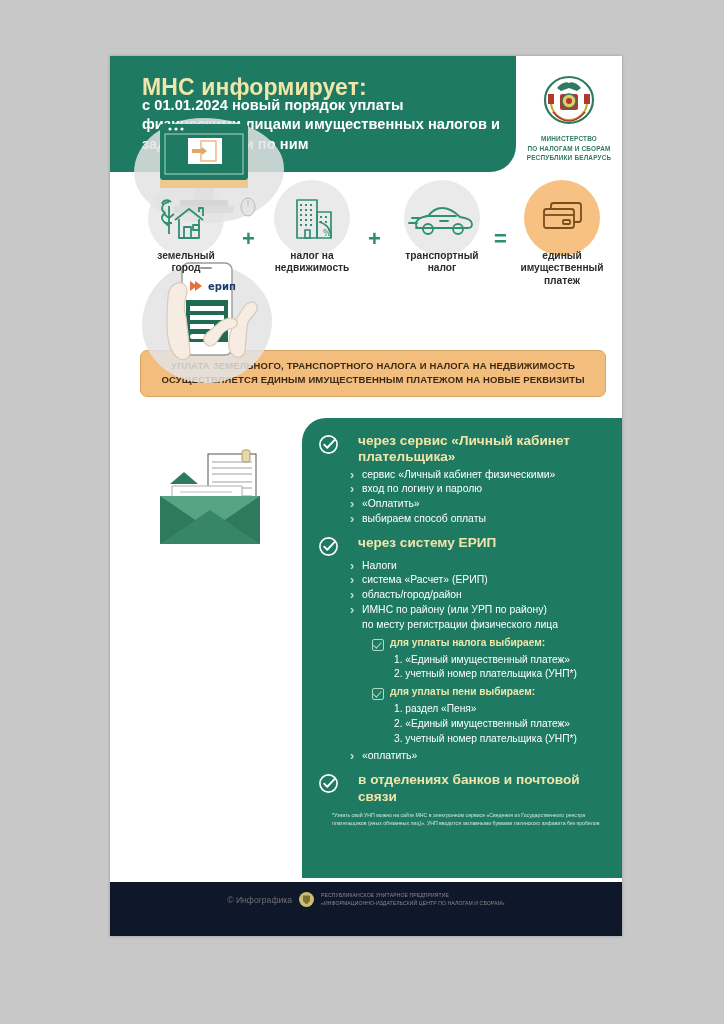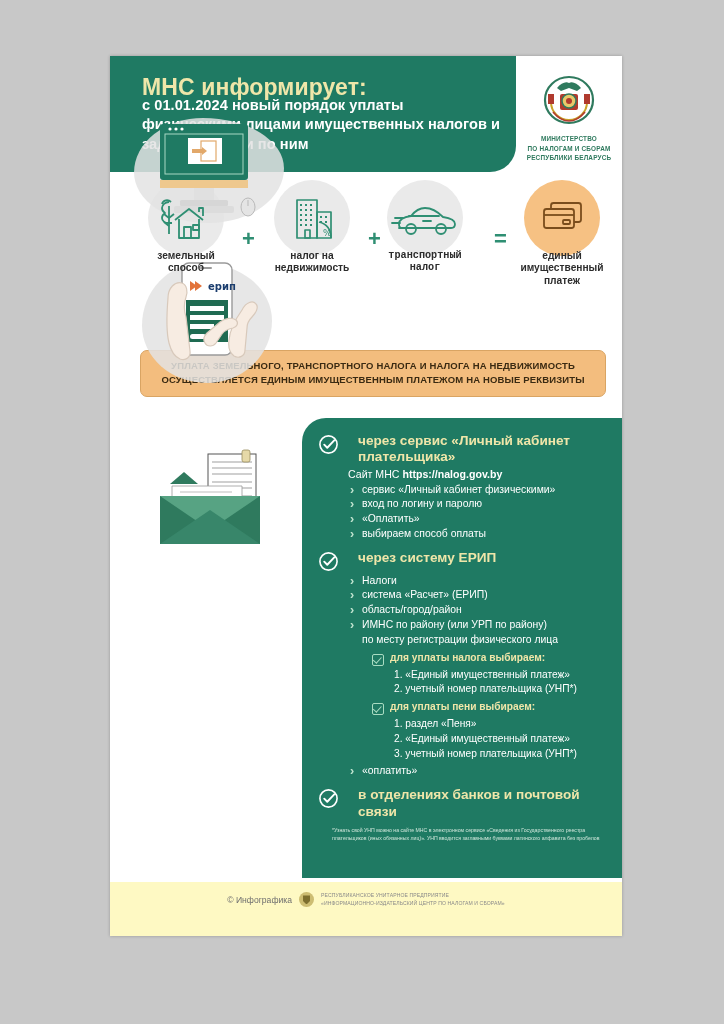--- a/index.html
+++ b/index.html
@@ -114,21 +114,21 @@
     margin:6px 12px 0 14px;
     font-size:5.2px;color:#cfe6da;line-height:1.55;
   }
 
   
   .ill{position:absolute;}
   .blob{position:absolute;background:#e3e3e3;border-radius:46% 54% 50% 50%/52% 48% 52% 48%;}
 
   
   .footer{
-    position:absolute;left:0;bottom:0;width:512px;height:54px;background:#fef9c3;
+    position:absolute;left:0;bottom:0;width:512px;height:54px;background:#0f172a;
   }
   .footer-in{
     position:absolute;left:0;top:10px;width:512px;
     display:flex;align-items:center;justify-content:center;gap:7px;
   }
   .copy{font-size:8.6px;color:#6f6f6f;}
   .fmark{width:15px;height:15px;border-radius:50%;background:#cdbd72;position:relative;}
   .fmark:after{content:"";position:absolute;left:4px;top:3px;width:7px;height:9px;background:#7d6f2e;clip-path:polygon(0 0,100% 0,100% 62%,50% 100%,0 62%);}
   .fcorp{font-size:5.1px;color:#8a8a8a;line-height:1.55;letter-spacing:.1px;}
 </style>
@@ -174,21 +174,21 @@
             <path d="M9 20l5 4M19 20l-5 4M9 28l5 4"></path>
             <path d="M20 26l14-11 14 11"></path>
             <path d="M24 25v19h20V25"></path>
             <rect x="29" y="33" width="7" height="11"></rect>
             <rect x="38" y="31" width="6" height="5"></rect>
             <path d="M44 18v-4h4v8"></path>
           </g>
         </svg>
       </div>
       <div class="taxlabel" style="white-space:pre-line;">земельный
-способ</div>
+город</div>
     </div>
 
     <div class="op" style="left:132px;">+</div>
 
     <div class="taxitem" style="left:150px;top:0;">
       <div class="circle"></div>
       <div class="ico">
         <svg width="62" height="52" viewBox="0 0 62 52">
           <g fill="none" stroke="#2f8f73" stroke-width="1.7" stroke-linejoin="round">
             <rect x="16" y="6" width="20" height="38"></rect>
@@ -219,21 +219,21 @@
           <path d="M38 28c8 2 12 8 12 16" fill="none" stroke="#2f8f73" stroke-width="1.7"></path>
           <text x="42" y="42" font-size="9" fill="#2f8f73" font-family="DejaVu Sans, sans-serif">%</text>
         </svg>
       </div>
       <div class="taxlabel" style="white-space:pre-line;">налог на
 недвижимость</div>
     </div>
 
     <div class="op" style="left:258px;">+</div>
 
-    <div class="taxitem" style="left:263px;top:0;font-family:Liberation Mono, monospace;">
+    <div class="taxitem" style="left:280px;top:0;">
       <div class="circle"></div>
       <div class="ico">
         <svg width="72" height="52" viewBox="0 0 72 52">
           <g fill="none" stroke="#2f8f73" stroke-width="1.8" stroke-linejoin="round" stroke-linecap="round">
             <path d="M10 34h52c3 0 4-2 4-4 0-4-5-6-12-7-6-6-11-9-18-9-6 0-10 3-14 8-7 1-12 3-12 8 0 3 1 4 2 4z"></path>
             <path d="M20 22h30"></path>
             <circle cx="22" cy="35" r="5"></circle>
             <circle cx="52" cy="35" r="5"></circle>
             <path d="M34 27h8"></path>
             <path d="M6 24h8M3 29h8"></path>
@@ -344,21 +344,20 @@
       <div class="blk">
         <span class="chk">
           <svg width="21" height="21" viewBox="0 0 22 22">
             <circle cx="11" cy="11" r="9" fill="none" stroke="#ffffff" stroke-width="1.7"></circle>
             <path d="M6.5 11.2l3.2 3.2L17 6.6" fill="none" stroke="#ffffff" stroke-width="2" stroke-linecap="round" stroke-linejoin="round"></path>
           </svg>
         </span>
         <div class="h2">через сервис «Личный кабинет плательщика»</div>
       </div>
       <div class="body">
-        <div class="site"><span>Сайт МНС </span><b>https://nalog.gov.by</b></div>
         <ul class="arr">
           <li>сервис «Личный кабинет физическими»</li>
           <li>вход по логину и паролю</li>
           <li>«Оплатить»</li>
           <li>выбираем способ оплаты</li>
         </ul>
       </div>
 
       <div class="blk">
         <span class="chk">

